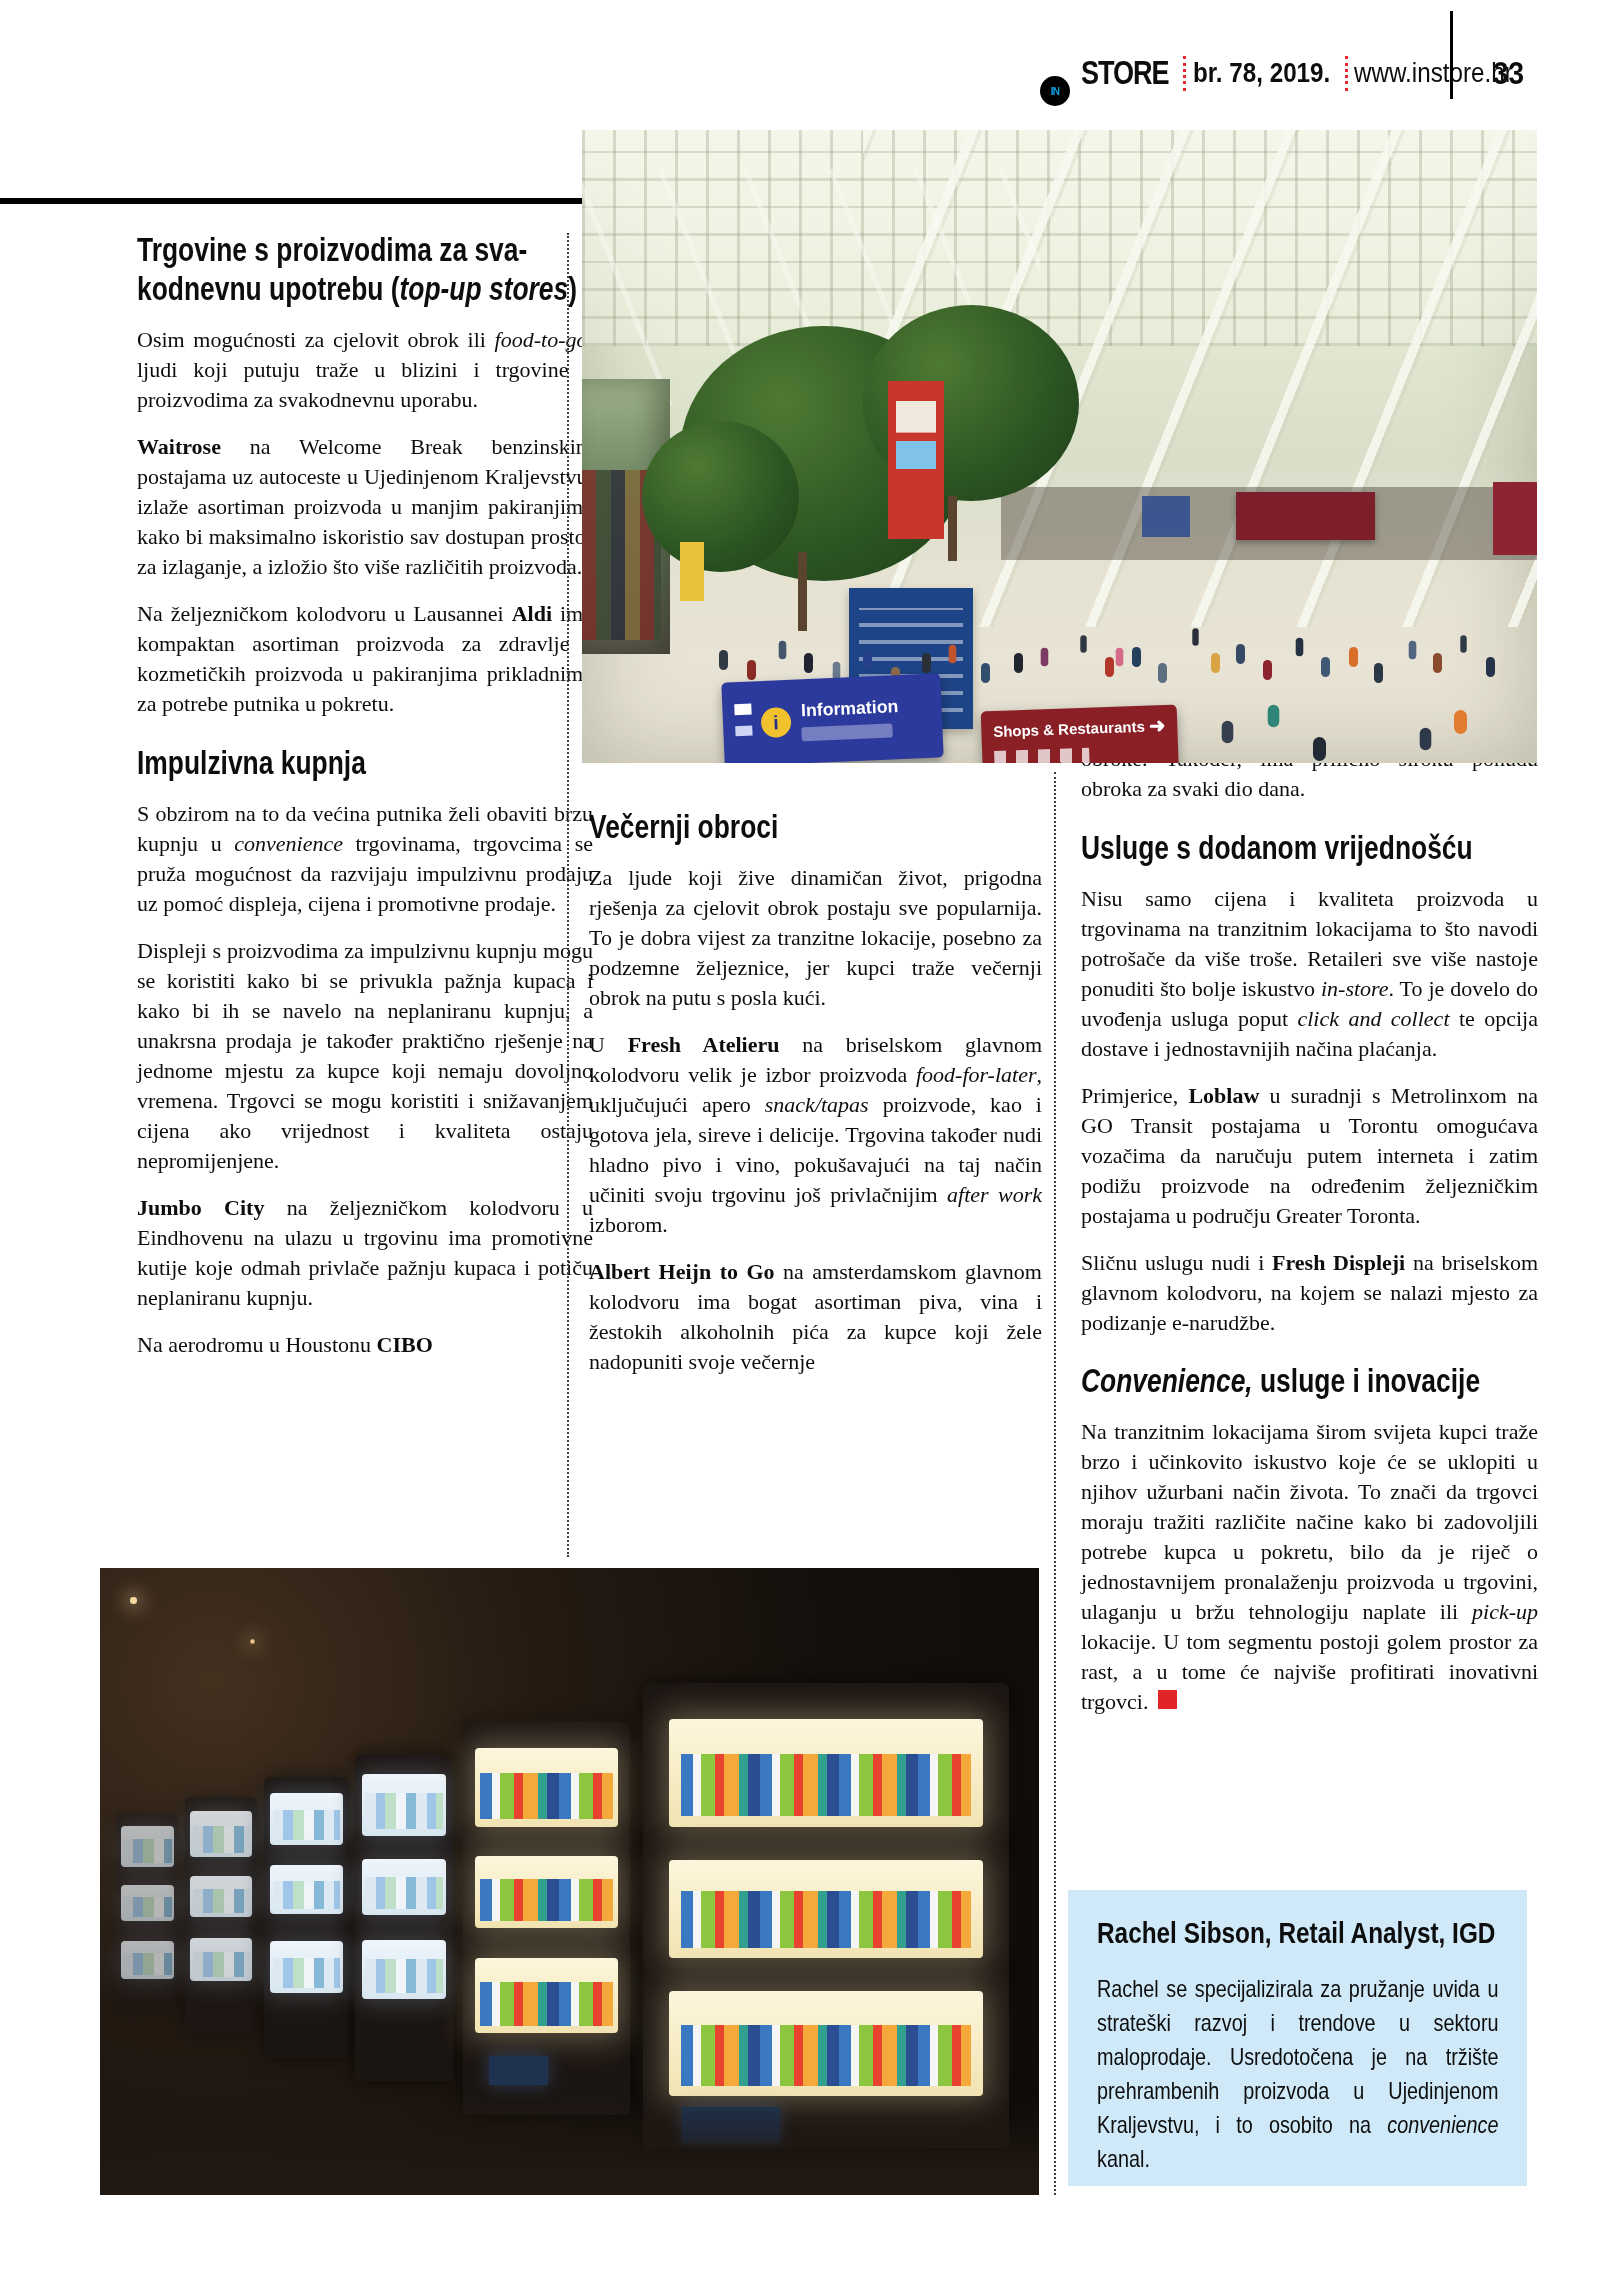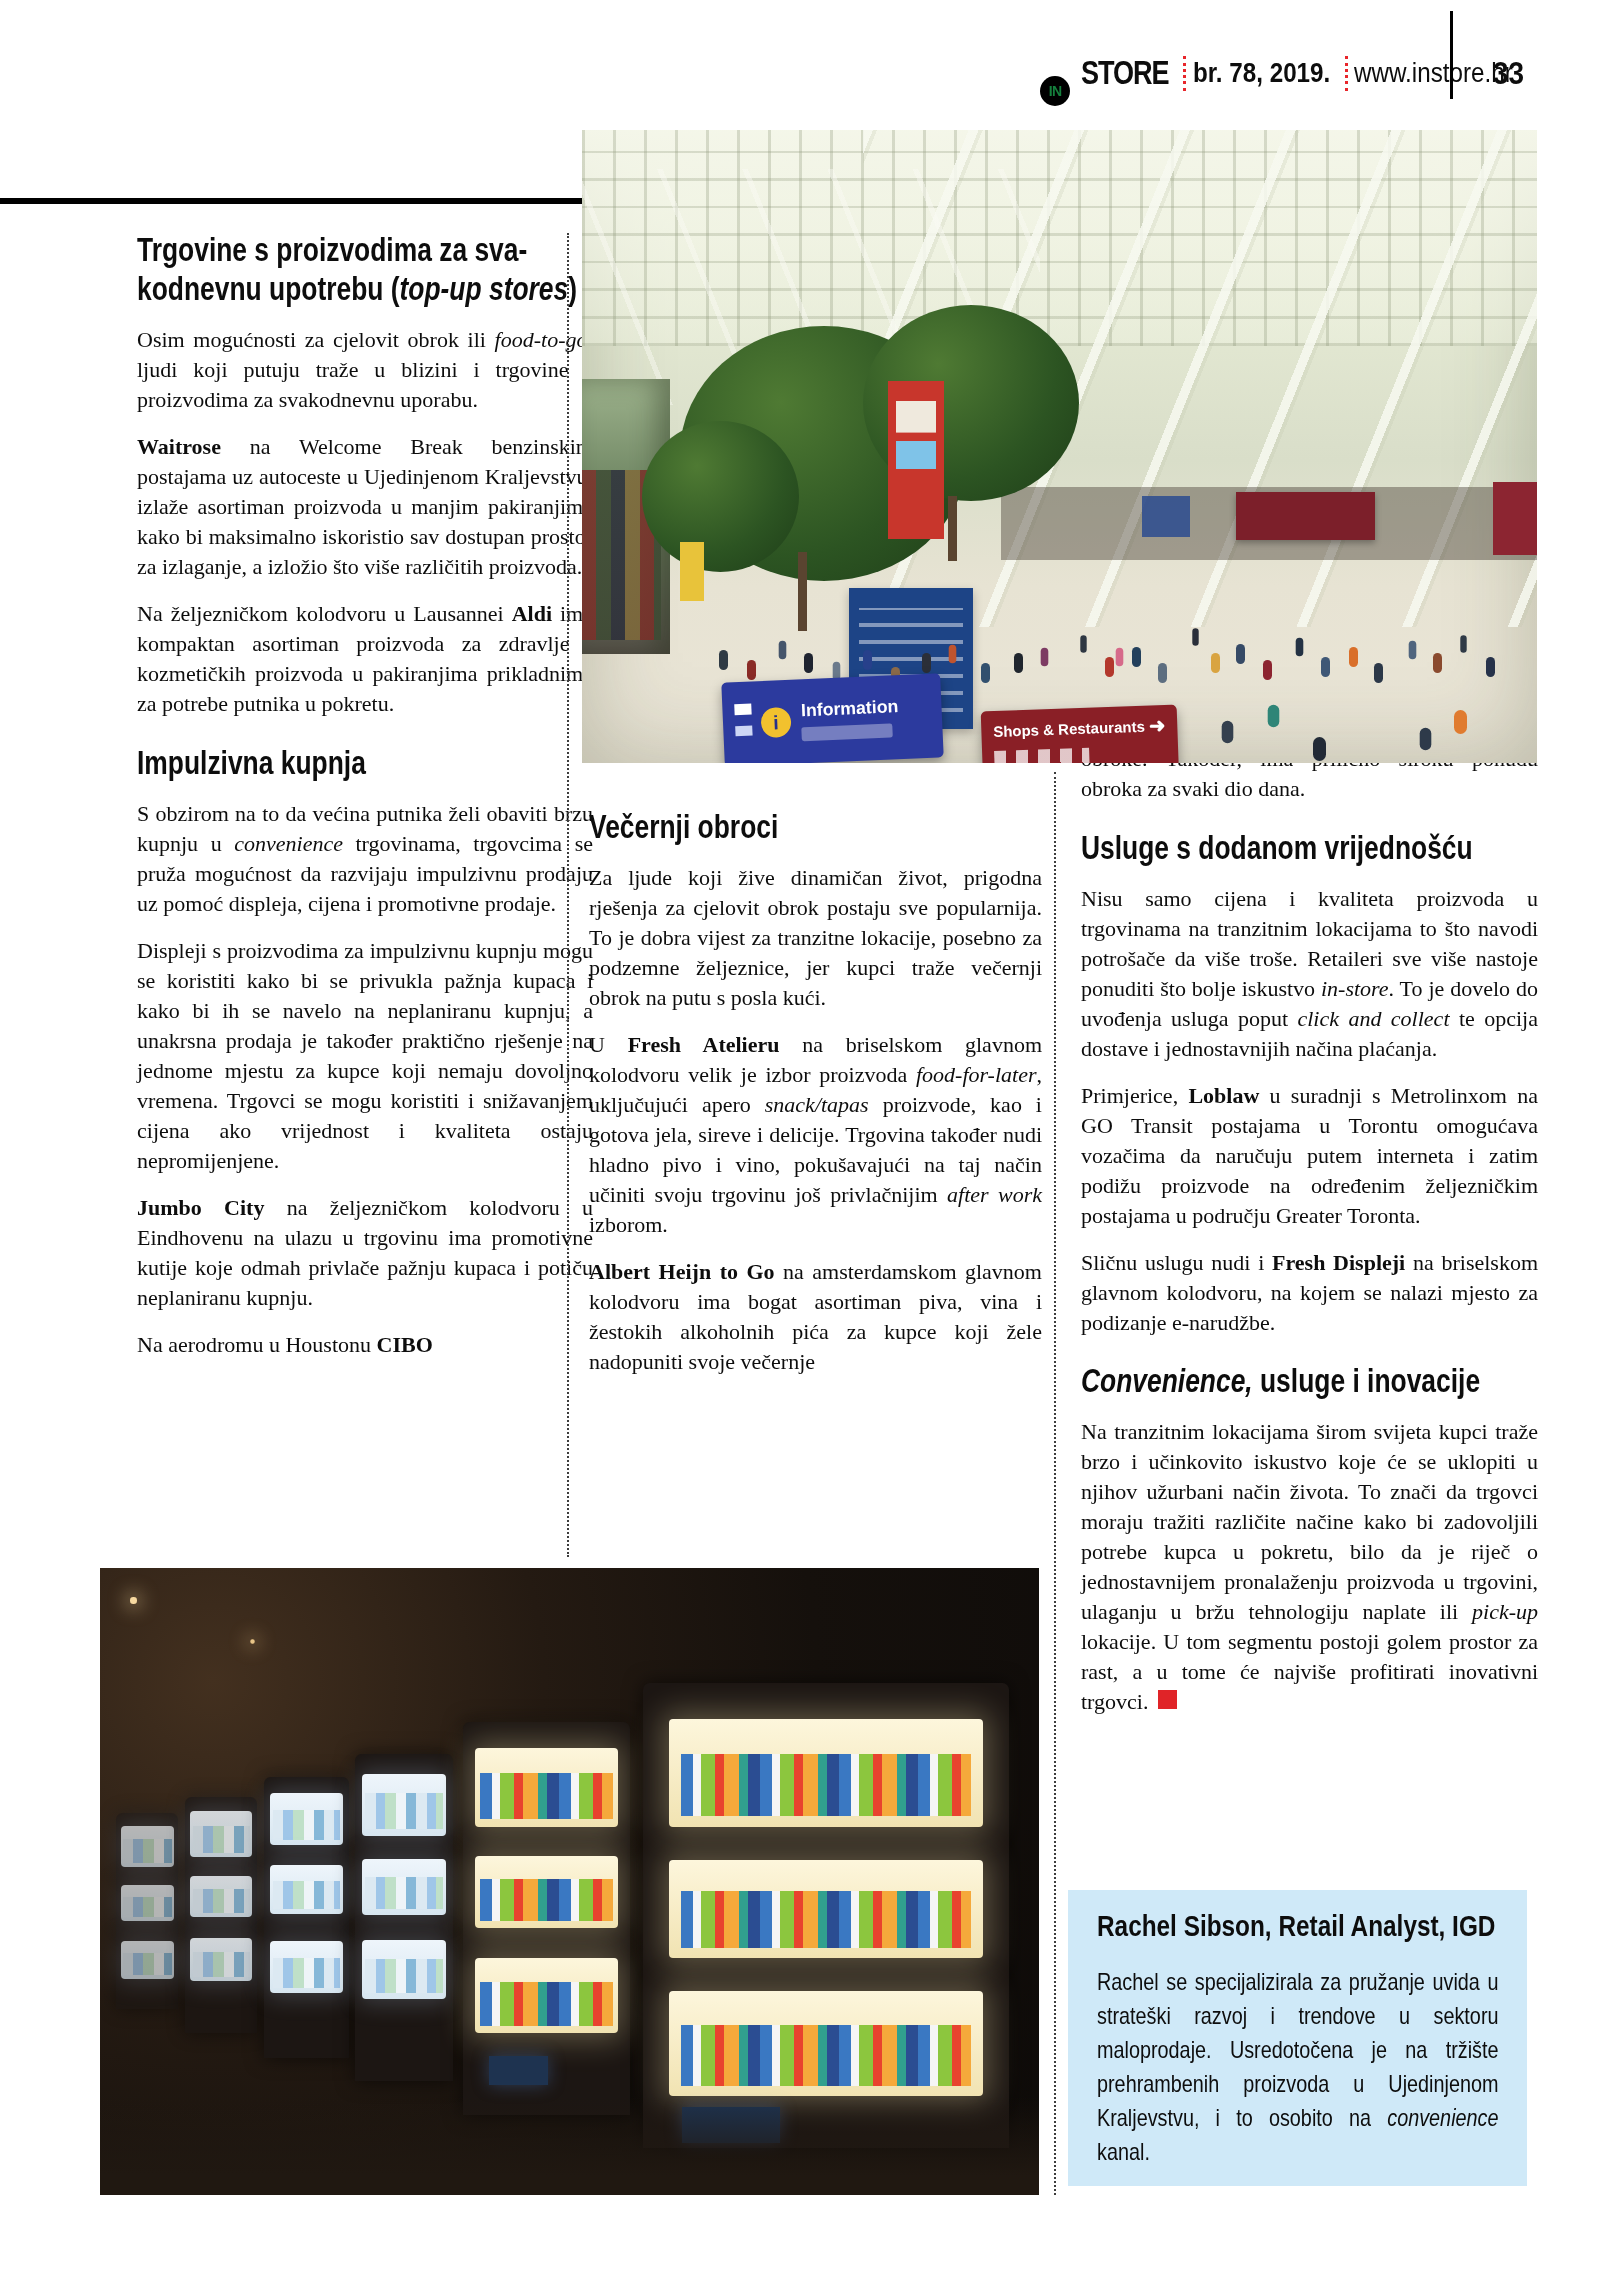--- a/index.html
+++ b/index.html
@@ -1,22 +1,22 @@
 <!DOCTYPE html>
 <html style="font-size:10.5px"><head>
 <meta charset="utf-8">
 <style>
   html,body{margin:0;padding:0;background:#888;}
   .page{position:relative;width:1623px;height:2295px;background:#ffffff;overflow:hidden;
         font-family:"Liberation Serif","DejaVu Serif",serif;color:#0d0d0d;}
 
   
   .masthead{position:absolute;left:1040px;top:52px;height:42px;display:flex;align-items:center;}
-  .logo-circle{width:30px;height:30px;border-radius:50%;background:#000;color:#15803d;
-        font-family:"Liberation Sans",sans-serif;font-weight:bold;font-size:14px;
+  .logo-circle{width:30px;height:30px;border-radius:50%;background:#000;color:#0ea5e9;
+        font-family:"Liberation Sans",sans-serif;font-weight:bold;font-size:10px;
         display:flex;align-items:center;justify-content:center;letter-spacing:-0.7px;margin-right:10.5px;margin-top:36px;}
   .logo-text{font-family:"Liberation Sans",sans-serif;font-weight:bold;font-size:33px;
         letter-spacing:-1.3px;transform:scaleX(.82);transform-origin:0 50%;}
   .hsep{width:0;height:35px;border-left:3.3px dotted #e8262b;margin:0 6.5px 0 -3.9px;}
   .issue{font-family:"Liberation Sans",sans-serif;font-weight:bold;font-size:27.5px;
         transform:scaleX(.88);transform-origin:0 50%;white-space:nowrap;}
   .website{font-family:"Liberation Sans",sans-serif;font-size:27.5px;
         transform:scaleX(.88);transform-origin:0 50%;white-space:nowrap;}
   .head-rule{position:absolute;left:1450px;top:10.5px;width:3.3px;height:88px;background:#000;}
   .page-number{position:absolute;left:1493px;top:56px;font-family:"Liberation Sans",sans-serif;
@@ -34,21 +34,21 @@
   .col-left {left:101px; top:230px; width:456px;margin-left:36px;}
   .col-mid  {left:589px; top:783px;width:453px;}
   .col-right{left:1081px;top:744px;width:457px;}
   .vdiv{position:absolute;width:0;border-left:2.6px dotted #3c3c3c;}
   .vdiv-left {left:567px; top:233px; height:1324px;}
   .vdiv-right{left:1054px;top:772px;height:1423px;}
   .end-marker{display:inline-block;width:19.6px;height:19.6px;background:#e02428;margin-left:9.2px;}
 
   
   .info-box{position:absolute;left:1068px;top:1890px;width:459px;height:296px;background:#cfe9f8;
-        box-sizing:border-box;padding:18px 29px;font-family:"Liberation Sans",sans-serif;}
+        box-sizing:border-box;padding:25px 29px;font-family:"Liberation Sans",sans-serif;}
   .box-inner{width:478px;transform:scaleX(.84);transform-origin:0 0;}
   .box-title{font-weight:bold;font-size:29px;line-height:37px;margin:0 0 19.6px 0;text-align:justify;}
   .box-body{font-size:23.6px;line-height:34px;text-align:justify;}
 
   
   .photo-airport{position:absolute;left:582px;top:130px;width:955px;height:633px;overflow:hidden;
         background:linear-gradient(180deg,#eef0e0 0%,#e4e9d3 28%,#d9dec9 52%,#e7e3d3 72%,#eae5d7 100%);
         box-shadow:inset 0 0 92px rgba(60,70,40,.28);}
   .ap{position:absolute;}
   .ap-ceiling{left:0;top:0;width:100%;height:216px;

